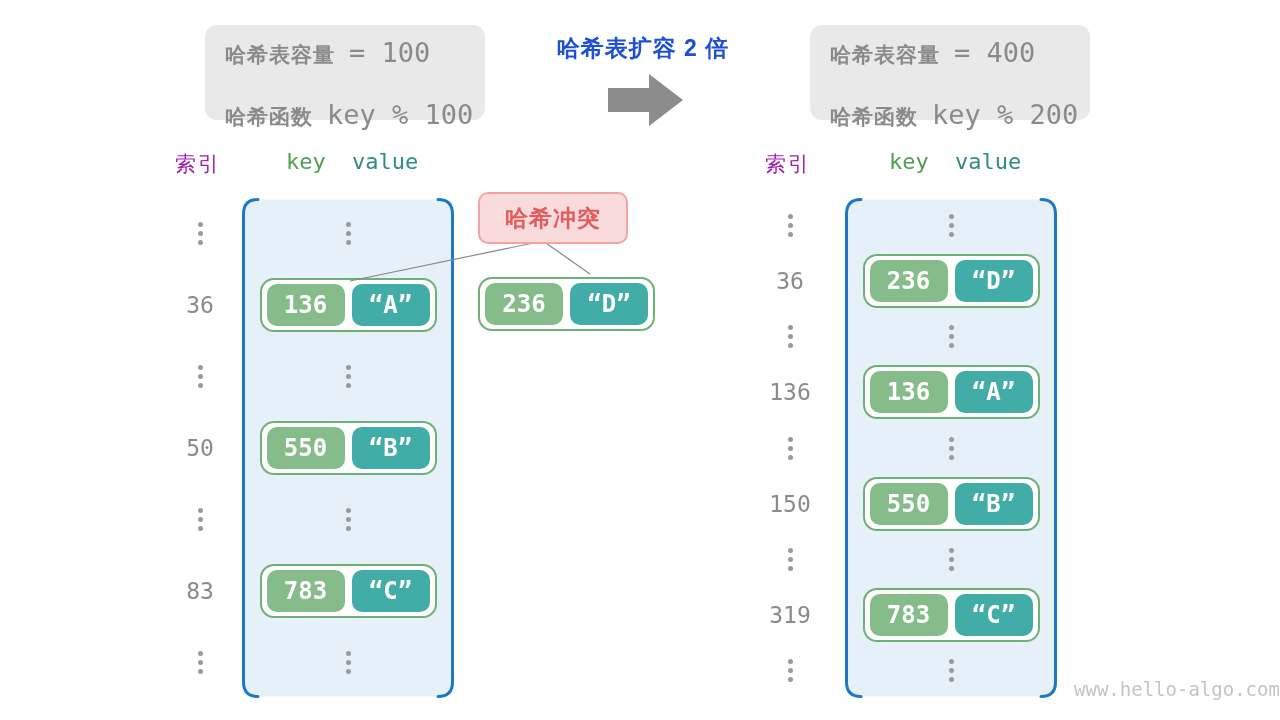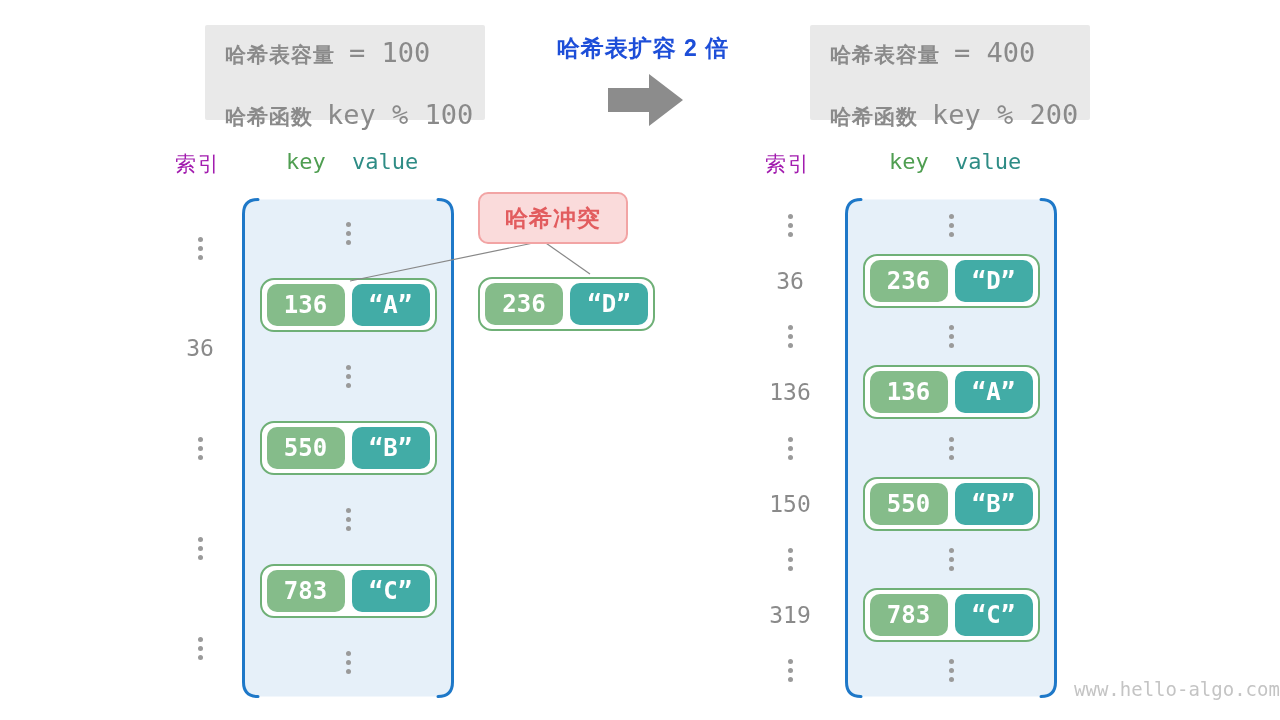--- a/index.html
+++ b/index.html
@@ -4,21 +4,21 @@
 <style>
   html,body{margin:0;padding:0;}
   body{
     width:1280px;height:720px;background:#ffffff;position:relative;overflow:hidden;
     font-family:"Liberation Sans","DejaVu Sans",sans-serif;
   }
   .mono{font-family:"DejaVu Sans Mono","Liberation Mono",monospace;}
 
   
   .info-box{
-    position:absolute;top:25px;width:280px;height:95px;border-radius:2px;
+    position:absolute;top:25px;width:280px;height:95px;border-radius:12px;
     background:var(--info-bg,#E9E9E9);display:flex;flex-direction:column;
     justify-content:center;gap:7px;padding-left:20px;box-sizing:border-box;
   }
   .info-box.before{left:205px;}
   .info-box.after{left:810px;}
   .info-line{display:flex;align-items:baseline;gap:14px;color:var(--gray-text,#8A8A8A);}
   .info-line .lbl{font-weight:bold;font-size:21px;letter-spacing:1px;}
   .info-line .val{font-family:"DejaVu Sans Mono","Liberation Mono",monospace;font-size:27px;margin-top:23px;}
 
   
@@ -132,21 +132,27 @@
       <div class="trow">
         <div class="dots"></div>
       </div>
       <div class="trow">
         <span class="idx-label">36</span>
       </div>
       <div class="trow">
         <div class="dots"></div>
       </div>
       <div class="trow">
-        <div class="dots"></div>
+        <span class="idx-label">50</span>
+      </div>
+      <div class="trow">
+        <div class="dots"></div>
+      </div>
+      <div class="trow">
+        <span class="idx-label">83</span>
       </div>
       <div class="trow">
         <div class="dots"></div>
       </div>
     </div>
   <div class="bracket pos-left">
     <svg width="212" height="500">
       <rect x="1.5" y="1.5" width="209" height="497" rx="15" style="fill:var(--table-bg,#E6F0F9)" stroke="none"></rect>
       <path d="M 16 1.5 Q 1.5 1.5 1.5 16 L 1.5 484 Q 1.5 498.5 16 498.5" fill="none" style="stroke:var(--accent-blue,#1E78C8)" stroke-width="3" stroke-linecap="round"></path>
       <path d="M 196 1.5 Q 210.5 1.5 210.5 16 L 210.5 484 Q 210.5 498.5 196 498.5" fill="none" style="stroke:var(--accent-blue,#1E78C8)" stroke-width="3" stroke-linecap="round"></path>

